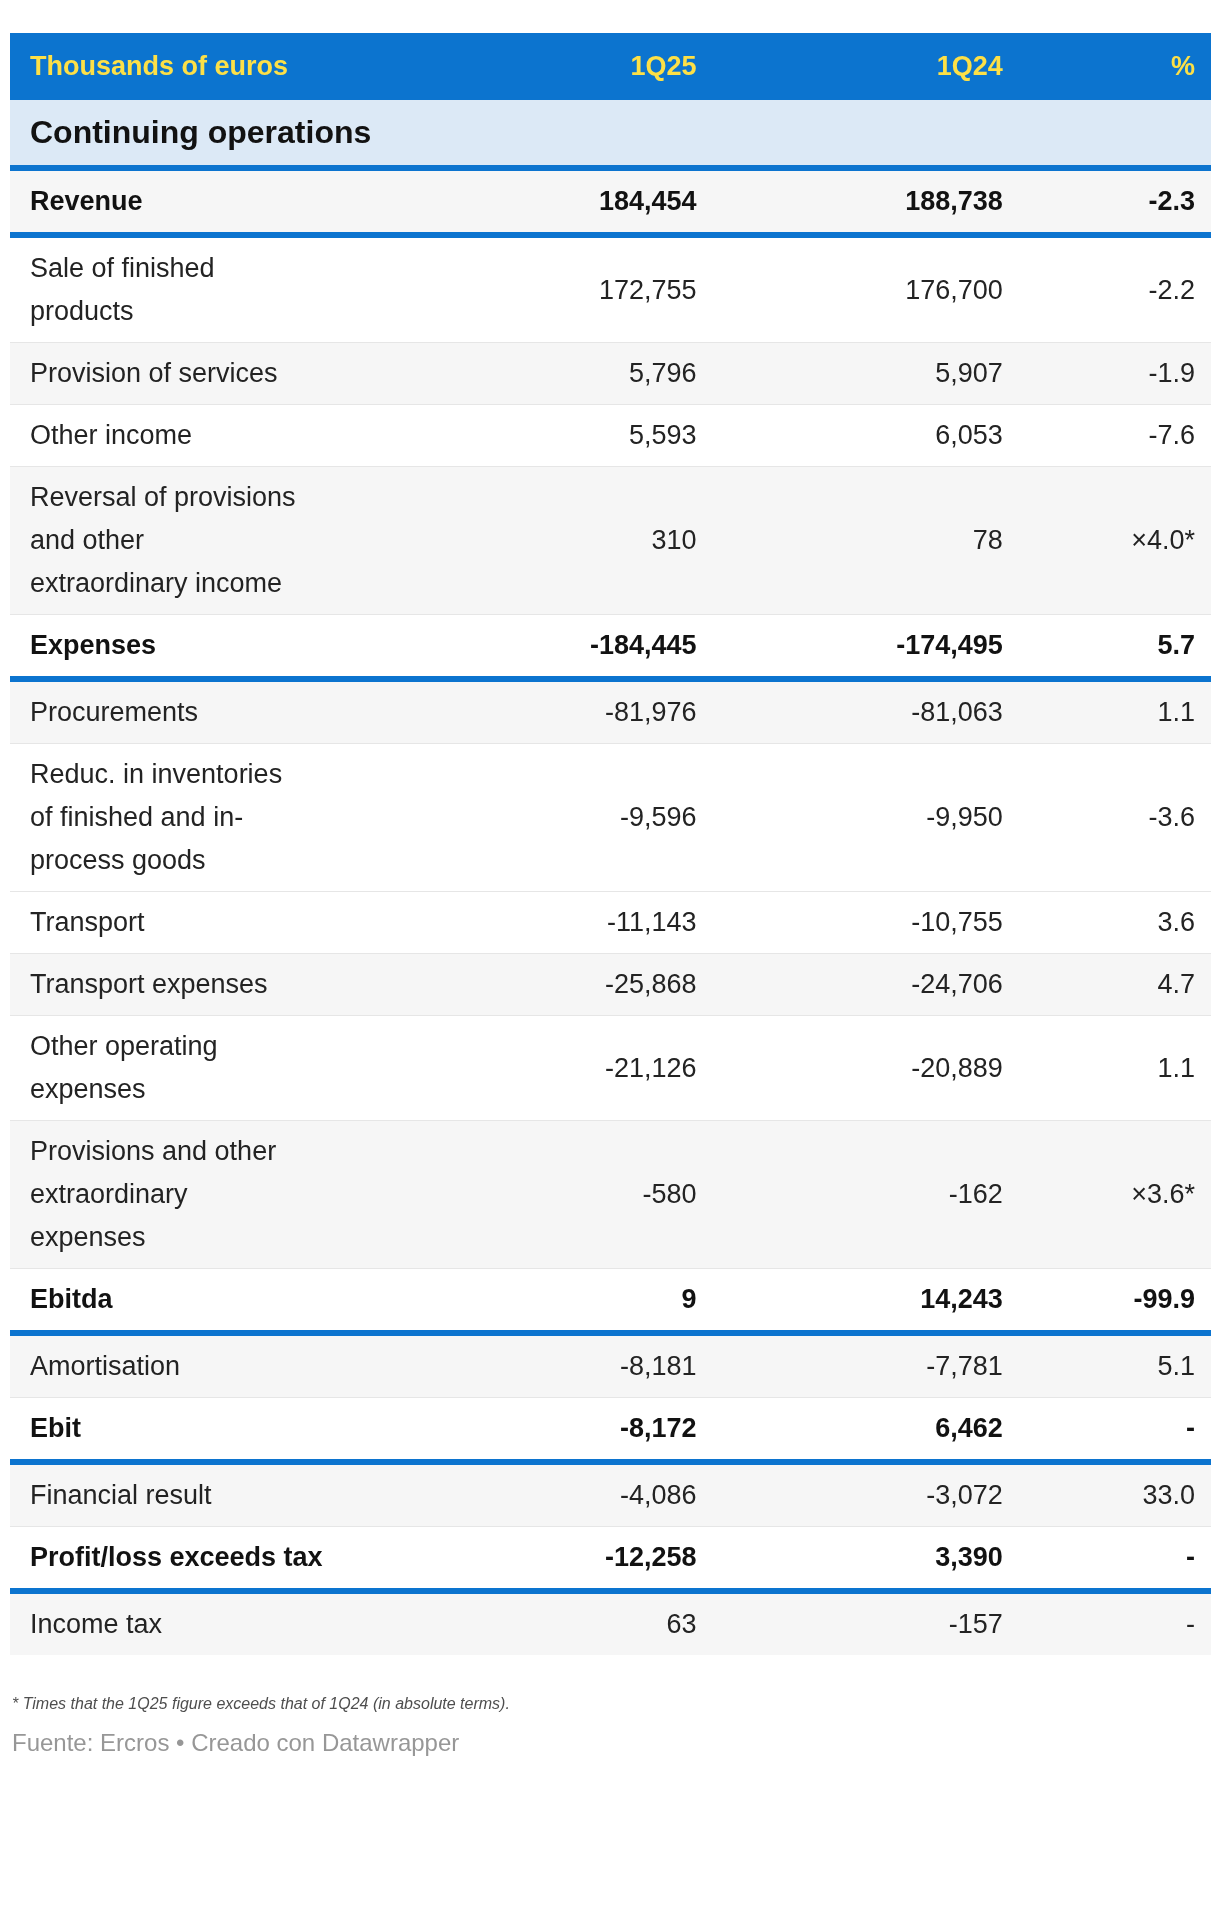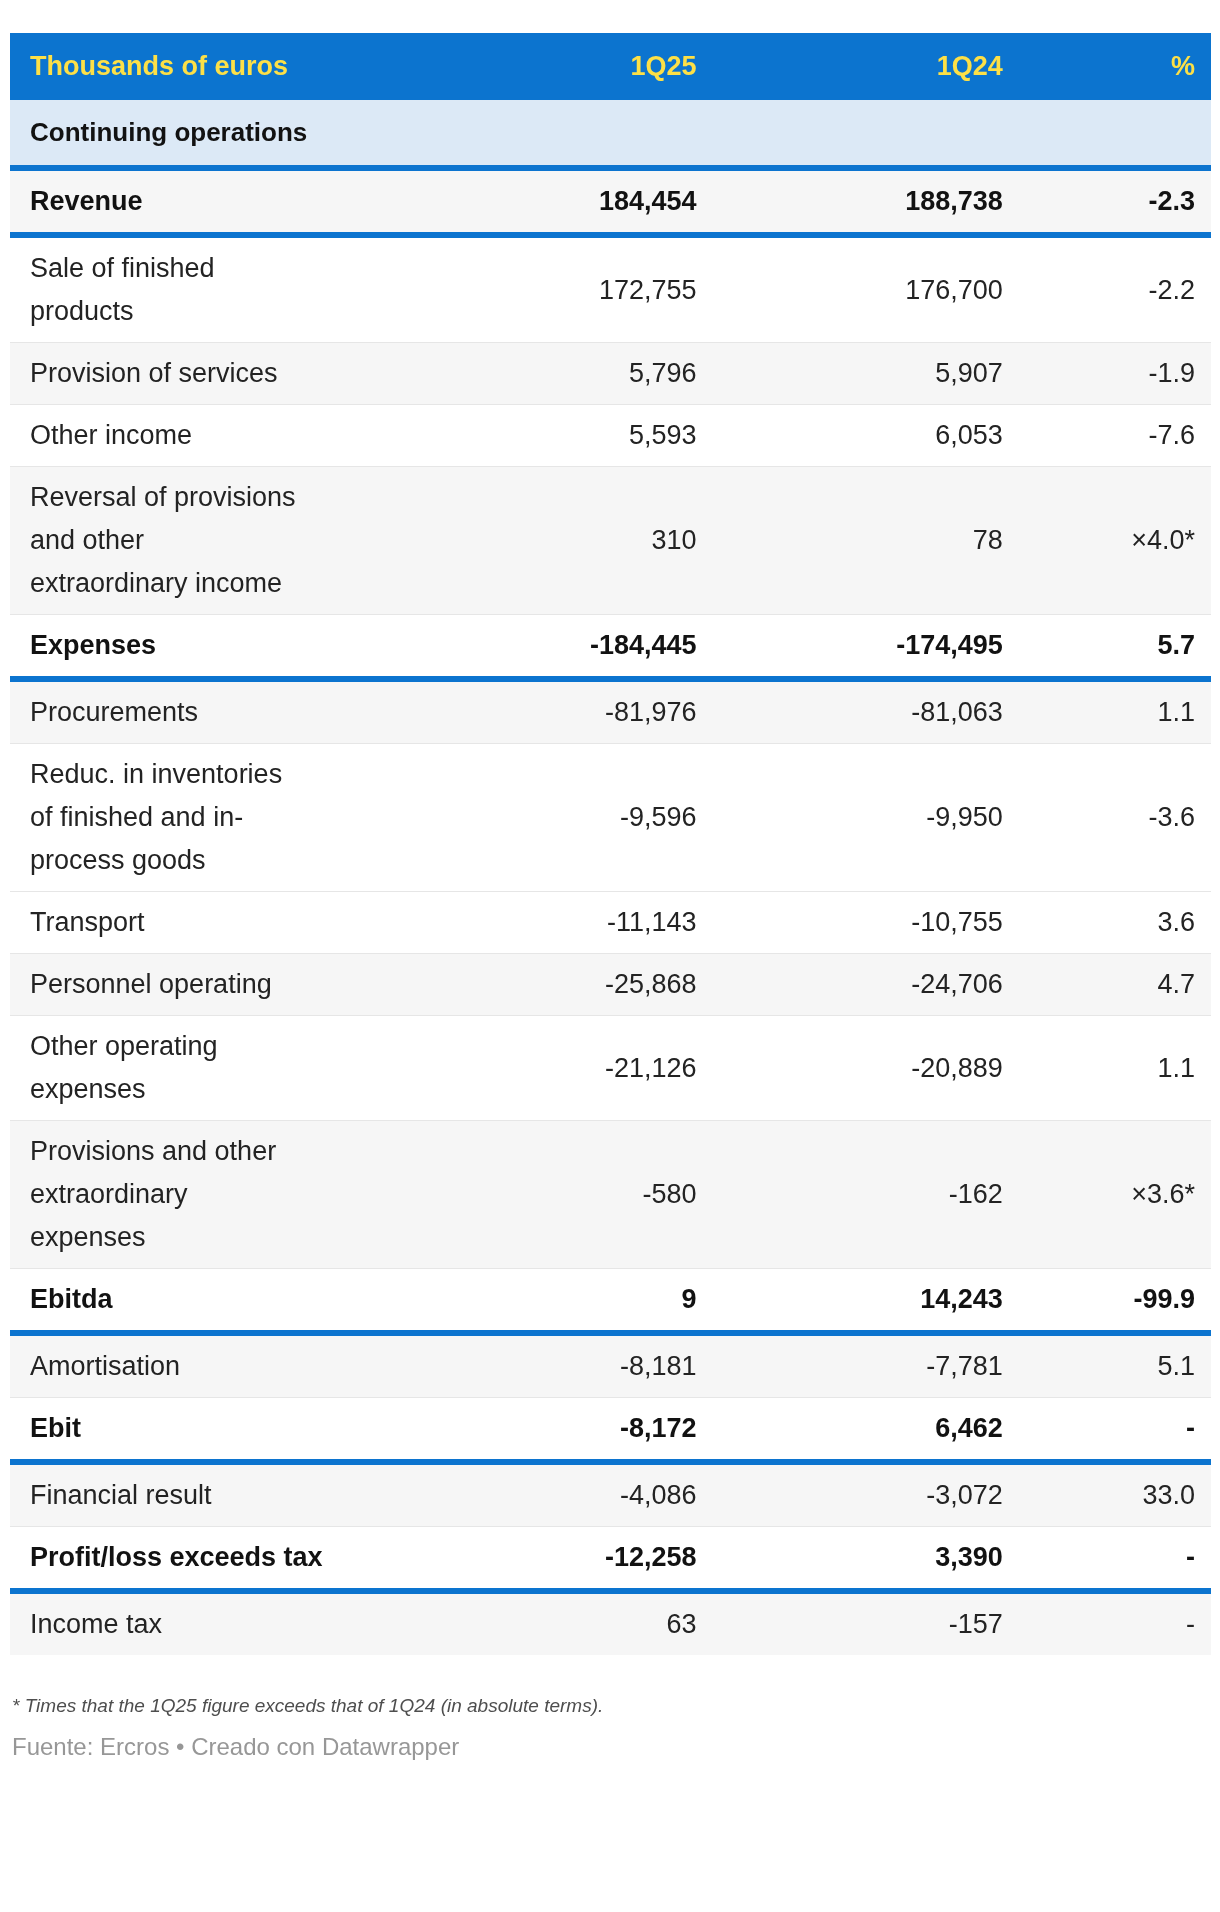--- a/index.html
+++ b/index.html
@@ -34,21 +34,21 @@
     color:#fde047;
     font-weight:700;
     padding:12px 0;
     vertical-align:middle;
   }
   th.lbl{ text-align:left; padding-left:20px; }
   th.num{ text-align:right; padding-right:16px; }
   tr.section td{
     background:var(--lightblue);
     font-weight:700;
-    font-size:26px;
+    font-size:32px;
     color:var(--boldtext);
     padding:11px 16px 11px 20px;
     border-bottom:6px solid var(--blue);
   }
   tbody td{
     padding:9px 0;
     vertical-align:middle;
     border-bottom:1px solid var(--sep);
   }
   td.lbl{
@@ -68,21 +68,21 @@
   tr.purple td{
     background:var(--purple);
     color:#ffffff;
     font-weight:700;
     border-bottom:none;
     padding-top:11px;
     padding-bottom:11px;
   }
   .footnote{
     margin:40px 0 16px 2px;
-    font-size:19px;
+    font-size:16px;
     font-style:italic;
     color:var(--foot);
   }
   .source{
     margin:12px 0 0 2px;
     font-size:24px;
     color:var(--src);
   }
 </style>
 </head>
@@ -161,21 +161,21 @@
       <td class="num">-9,950</td>
       <td class="num">-3.6</td>
     </tr>
     <tr>
       <td class="lbl">Transport</td>
       <td class="num">-11,143</td>
       <td class="num">-10,755</td>
       <td class="num">3.6</td>
     </tr>
     <tr class="grey">
-      <td class="lbl">Personnel operating</td>
+      <td class="lbl">Transport expenses</td>
       <td class="num">-25,868</td>
       <td class="num">-24,706</td>
       <td class="num">4.7</td>
     </tr>
     <tr>
       <td class="lbl">Other operating
 expenses</td>
       <td class="num">-21,126</td>
       <td class="num">-20,889</td>
       <td class="num">1.1</td>

